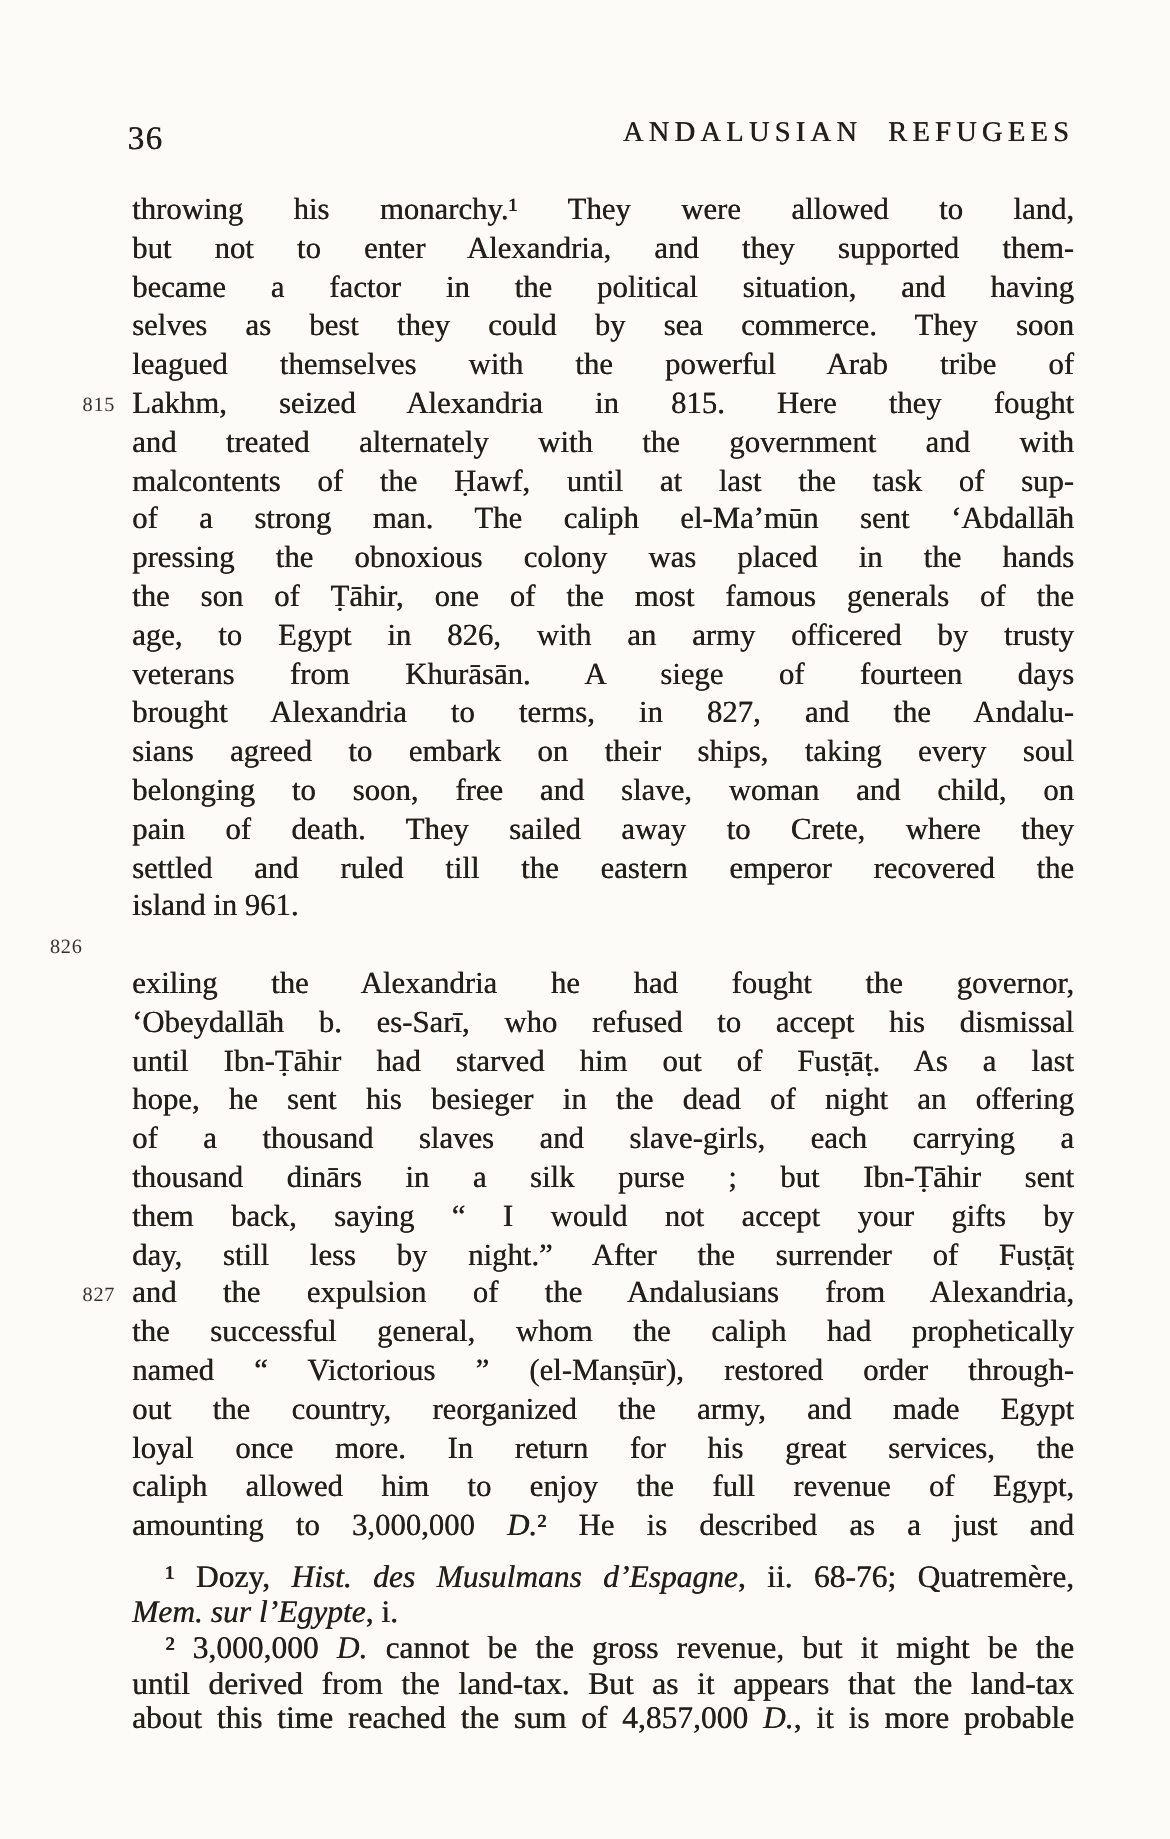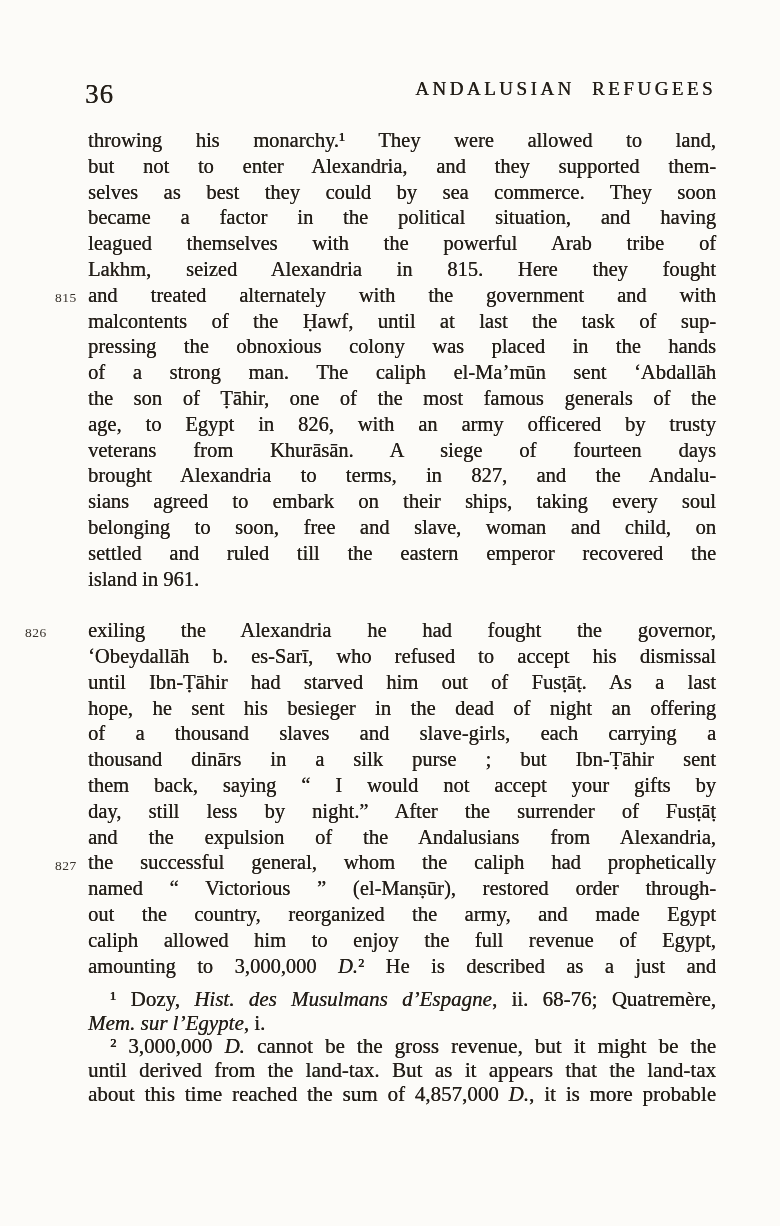--- a/index.html
+++ b/index.html
@@ -20,21 +20,21 @@
     left:88px;top:78px;
     width:628px;
   }
   .header-row{
     position:relative;
     height:24px;
   }
   .page-num{
     position:absolute;
     left:-3px;top:1px;
-    font-size:27px;
+    font-size:22px;
     letter-spacing:1px;
     text-shadow:0.3px 0 0 currentColor;
   }
   .running-head{
     text-align:right;
     font-size:19px;
     letter-spacing:3.5px;
     word-spacing:9px;
     text-shadow:0.4px 0 0 currentColor;
     white-space:nowrap;
@@ -59,23 +59,22 @@
   .margin-date{
     position:absolute;
     left:-33px;top:0;
     width:30px;
     font-size:13.5px;
     letter-spacing:0.5px;
     text-align:left;
     text-align-last:auto;
     text-shadow:none;
     color:#37312a;
-    margin-top:28px;
   }
-  .body-text .line.indent .margin-date{ left:-33px; margin-left:-30px; }
+  .body-text .line.indent .margin-date{ left:-33px; margin-left:-30px;text-align:right; }
   .footnotes{
     margin-top:9px;
     font-size:21px;
   }
   .footnotes .line{
     height:23.6px;
     line-height:23.6px;
   }
   .footnotes .line.indent{ padding-left:22px; }
   i{ font-style:italic; }
@@ -85,49 +84,51 @@
 
 <div class="page">
   <div class="content">
     <div class="header-row">
       <span class="page-num">36</span>
       <div class="running-head">ANDALUSIAN REFUGEES</div>
     </div>
     <div class="body-text" id="body-lines">
         <div class="line"><span>throwing his monarchy.¹ They were allowed to land,</span></div>
         <div class="line"><span>but not to enter Alexandria, and they supported them-</span></div>
+        <div class="line"><span>became a factor in the political situation, and having</span></div>
         <div class="line"><span>selves as best they could by sea commerce. They soon</span></div>
-        <div class="line"><span>became a factor in the political situation, and having</span></div>
         <div class="line"><span>leagued themselves with the powerful Arab tribe of</span></div>
         <div class="line"><span class="margin-date">815</span><span>Lakhm, seized Alexandria in 815. Here they fought</span></div>
         <div class="line"><span>and treated alternately with the government and with</span></div>
         <div class="line"><span>malcontents of the Ḥawf, until at last the task of sup-</span></div>
+        <div class="line"><span>of a strong man. The caliph el-Ma’mūn sent ‘Abdallāh</span></div>
         <div class="line"><span>pressing the obnoxious colony was placed in the hands</span></div>
-        <div class="line"><span>of a strong man. The caliph el-Ma’mūn sent ‘Abdallāh</span></div>
         <div class="line"><span>the son of Ṭāhir, one of the most famous generals of the</span></div>
         <div class="line"><span>age, to Egypt in 826, with an army officered by trusty</span></div>
         <div class="line"><span>veterans from Khurāsān. A siege of fourteen days</span></div>
         <div class="line"><span>brought Alexandria to terms, in 827, and the Andalu-</span></div>
         <div class="line"><span>sians agreed to embark on their ships, taking every soul</span></div>
         <div class="line"><span>belonging to soon, free and slave, woman and child, on</span></div>
+        <div class="line"><span>pain of death. They sailed away to Crete, where they</span></div>
         <div class="line"><span>settled and ruled till the eastern emperor recovered the</span></div>
         <div class="line flush"><span>island in 961.</span></div>
         <div class="line indent"><span class="margin-date">826</span></div>
         <div class="line"><span>exiling the Alexandria he had fought the governor,</span></div>
         <div class="line"><span>‘Obeydallāh b. es-Sarī, who refused to accept his dismissal</span></div>
         <div class="line"><span>until Ibn-Ṭāhir had starved him out of Fusṭāṭ. As a last</span></div>
         <div class="line"><span>hope, he sent his besieger in the dead of night an offering</span></div>
         <div class="line"><span>of a thousand slaves and slave-girls, each carrying a</span></div>
         <div class="line"><span>thousand dinārs in a silk purse ; but Ibn-Ṭāhir sent</span></div>
         <div class="line"><span>them back, saying “ I would not accept your gifts by</span></div>
         <div class="line"><span>day, still less by night.” After the surrender of Fusṭāṭ</span></div>
         <div class="line"><span class="margin-date">827</span><span>and the expulsion of the Andalusians from Alexandria,</span></div>
         <div class="line"><span>the successful general, whom the caliph had prophetically</span></div>
         <div class="line"><span>named “ Victorious ” (el-Manṣūr), restored order through-</span></div>
         <div class="line"><span>out the country, reorganized the army, and made Egypt</span></div>
+        <div class="line"><span>loyal once more. In return for his great services, the</span></div>
         <div class="line"><span>caliph allowed him to enjoy the full revenue of Egypt,</span></div>
         <div class="line"><span>amounting to 3,000,000 <i>D.</i>² He is described as a just and</span></div>
       </div>
     <div class="footnotes" id="footnote-lines">
         <div class="line indent"><span>¹ Dozy, <i>Hist. des Musulmans d’Espagne</i>, ii. 68-76; Quatremère,</span></div>
         <div class="line flush"><span><i>Mem. sur l’Egypte</i>, i.</span></div>
         <div class="line indent"><span>² 3,000,000 <i>D.</i> cannot be the gross revenue, but it might be the</span></div>
         <div class="line"><span>until derived from the land-tax. But as it appears that the land-tax</span></div>
         <div class="line"><span>about this time reached the sum of 4,857,000 <i>D.</i>, it is more probable</span></div>
       </div>

